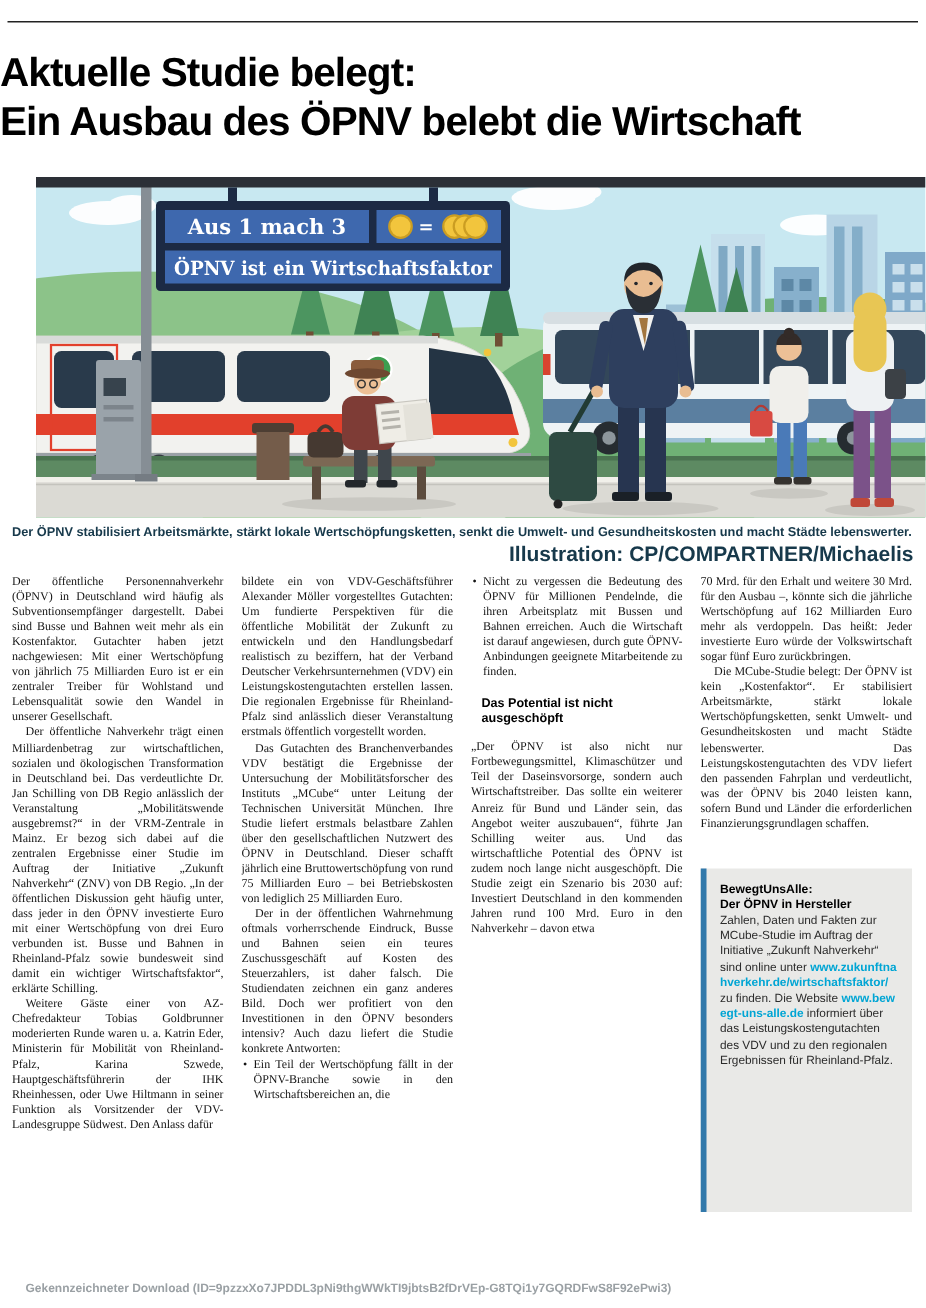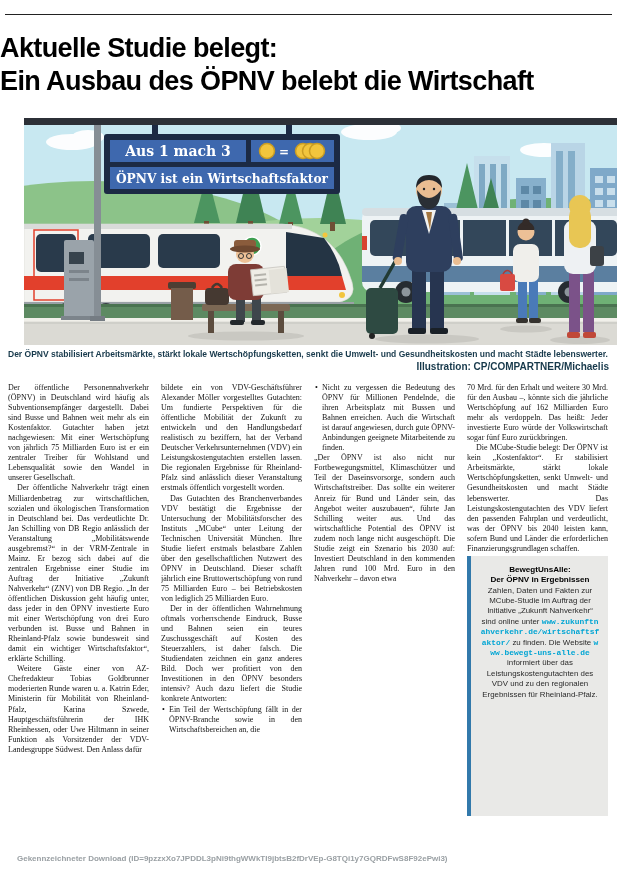--- a/index.html
+++ b/index.html
@@ -5,38 +5,38 @@
   html,body{margin:0;padding:0;background:#fff;}
   .page{position:relative;width:617px;height:872px;background:#fff;overflow:hidden;
         font-family:"Liberation Sans",sans-serif;color:#111;}
   .top-rule{position:absolute;left:5px;right:5px;top:14px;border-top:1.5px solid #222;}
   .headline{position:absolute;top:32px;left:0;right:0;text-align:left;font-weight:bold;
             font-size:27px;line-height:33px;letter-spacing:-0.6px;color:#000;}
   .illustration{position:absolute;left:24px;top:118px;width:601px;height:227px;}
   .illustration svg{display:block;width:601px;height:227px;}
   .caption{position:absolute;left:8px;top:349px;width:601px;font-size:8.5px;font-weight:bold;
            color:#17394b;}
-  .credit{position:absolute;right:8px;top:361px;font-size:10px;font-weight:bold;color:#17394b;}
+  .credit{position:absolute;right:8px;top:361px;font-size:14px;font-weight:bold;color:#17394b;}
   .columns{position:absolute;left:8px;top:383px;width:601px;height:462px;display:flex;gap:12px;}
   .col{width:141px;height:100%;overflow:hidden;font-family:"Liberation Serif",serif;
        font-size:8px;line-height:10.05px;text-align:justify;color:#141414;}
   .col p{margin:0;}
   .col p.ind{text-indent:9px;}
   .bullet{position:relative;padding-left:8px;margin-top:10px;}
   .bullet::before{content:"\2022";position:absolute;left:1px;top:0;font-size:8px;}
   .subhead{font-family:"Liberation Sans",sans-serif;font-weight:bold;font-size:8.4px;
            line-height:10px;text-align:left;margin:10px 0 10px 7px;color:#000;}
-  .infobox{margin-top:2px;width:141px;height:260px;box-sizing:border-box;overflow:hidden;
+  .infobox{margin-top:25px;width:141px;height:229px;box-sizing:border-box;overflow:hidden;
            background:#e9e9e7;border-left:4px solid #3279ab;padding:9px 8px 8px 9px;
            font-family:"Liberation Sans",sans-serif;font-size:7.9px;line-height:10.4px;
-           text-align:center;color:#2b2b2b;}
+           text-align:left;color:#2b2b2b;}
   .ibx-title{font-weight:bold;color:#000;font-size:8.1px;margin:0;}
   .ibx-p{margin:3px 0 0 0;}
   .ibx-p2{margin:10px 0 0 0;}
-  .ibx-link{color:#00a5d4;font-weight:bold;word-break:break-all;font-family:Liberation Mono, monospace;}
+  .ibx-link{color:#00a5d4;font-weight:bold;word-break:break-all;}
   .footer{position:absolute;left:17px;top:854px;font-size:8px;color:#9aa0a4;font-weight:bold;}
   text{font-family:"DejaVu Serif",serif;}
 </style>
 </head>
 <body>
 
 <div class="page">
   <div class="top-rule"></div>
 
   <div class="headline">
@@ -265,27 +265,28 @@
       <p class="ind">Weitere Gäste einer von AZ-Chefredakteur Tobias Goldbrunner moderierten Runde waren u. a. Katrin Eder, Ministerin für Mobilität von Rheinland-Pfalz, Karina Szwede, Hauptgeschäftsführerin der IHK Rheinhessen, oder Uwe Hiltmann in seiner Funktion als Vorsitzender der VDV-Landesgruppe Südwest. Den Anlass dafür</p>
     </div>
     <div class="col">
       <p>bildete ein von VDV-Geschäftsführer Alexander Möller vorgestelltes Gutachten: Um fundierte Perspektiven für die öffentliche Mobilität der Zukunft zu entwickeln und den Handlungsbedarf realistisch zu beziffern, hat der Verband Deutscher Verkehrsunternehmen (VDV) ein Leistungskostengutachten erstellen lassen. Die regionalen Ergebnisse für Rheinland-Pfalz sind anlässlich dieser Veranstaltung erstmals öffentlich vorgestellt worden.</p>
       <p class="ind">Das Gutachten des Branchenverbandes VDV bestätigt die Ergebnisse der Untersuchung der Mobilitätsforscher des Instituts „MCube“ unter Leitung der Technischen Universität München. Ihre Studie liefert erstmals belastbare Zahlen über den gesellschaftlichen Nutzwert des ÖPNV in Deutschland. Dieser schafft jährlich eine Bruttowertschöpfung von rund 75 Milliarden Euro – bei Betriebskosten von lediglich 25 Milliarden Euro.</p>
       <p class="ind">Der in der öffentlichen Wahrnehmung oftmals vorherrschende Eindruck, Busse und Bahnen seien ein teures Zuschussgeschäft auf Kosten des Steuerzahlers, ist daher falsch. Die Studiendaten zeichnen ein ganz anderes Bild. Doch wer profitiert von den Investitionen in den ÖPNV besonders intensiv? Auch dazu liefert die Studie konkrete Antworten:</p>
       <p class="bullet">Ein Teil der Wertschöpfung fällt in der ÖPNV-Branche sowie in den Wirtschaftsbereichen an, die</p>
     </div>
     <div class="col">
       <p class="bullet">Nicht zu vergessen die Bedeutung des ÖPNV für Millionen Pendelnde, die ihren Arbeitsplatz mit Bussen und Bahnen erreichen. Auch die Wirtschaft ist darauf angewiesen, durch gute ÖPNV-Anbindungen geeignete Mitarbeitende zu finden.</p>
+      <h3 class="subhead">Das Potential ist nicht ausgeschöpft</h3>
       <p>„Der ÖPNV ist also nicht nur Fortbewegungsmittel, Klimaschützer und Teil der Daseinsvorsorge, sondern auch Wirtschaftstreiber. Das sollte ein weiterer Anreiz für Bund und Länder sein, das Angebot weiter auszubauen“, führte Jan Schilling weiter aus. Und das wirtschaftliche Potential des ÖPNV ist zudem noch lange nicht ausgeschöpft. Die Studie zeigt ein Szenario bis 2030 auf: Investiert Deutschland in den kommenden Jahren rund 100 Mrd. Euro in den Nahverkehr – davon etwa</p>
     </div>
     <div class="col">
       <p>70 Mrd. für den Erhalt und weitere 30 Mrd. für den Ausbau –, könnte sich die jährliche Wertschöpfung auf 162 Milliarden Euro mehr als verdoppeln. Das heißt: Jeder investierte Euro würde der Volkswirtschaft sogar fünf Euro zurückbringen.</p>
       <p class="ind">Die MCube-Studie belegt: Der ÖPNV ist kein „Kostenfaktor“. Er stabilisiert Arbeitsmärkte, stärkt lokale Wertschöpfungsketten, senkt Umwelt- und Gesundheitskosten und macht Städte lebenswerter. Das Leistungskostengutachten des VDV liefert den passenden Fahrplan und verdeutlicht, was der ÖPNV bis 2040 leisten kann, sofern Bund und Länder die erforderlichen Finanzierungsgrundlagen schaffen.</p>
       <div class="infobox">
         <p class="ibx-title">BewegtUnsAlle:</p>
-        <p class="ibx-title">Der ÖPNV in Ergebnissen</p>
+        <p class="ibx-title">Der ÖPNV in Hersteller</p>
         <p class="ibx-p"><span>Zahlen, Daten und Fakten zur MCube-Studie im Auftrag der Initiative „Zukunft Nahverkehr“ sind online unter </span><span class="ibx-link">www.zukunftnahverkehr.de/wirtschaftsfaktor/</span><span> zu finden. Die Website </span><span class="ibx-link">www.bewegt-uns-alle.de</span><span> informiert über das Leistungskostengutachten des VDV und zu den regionalen Ergebnissen für Rheinland-Pfalz.</span></p>
       </div>
     </div>
   </div>
 
   <div class="footer">Gekennzeichneter Download (ID=9pzzxXo7JPDDL3pNi9thgWWkTI9jbtsB2fDrVEp-G8TQi1y7GQRDFwS8F92ePwi3)</div>
 </div>
 
 </body></html>

